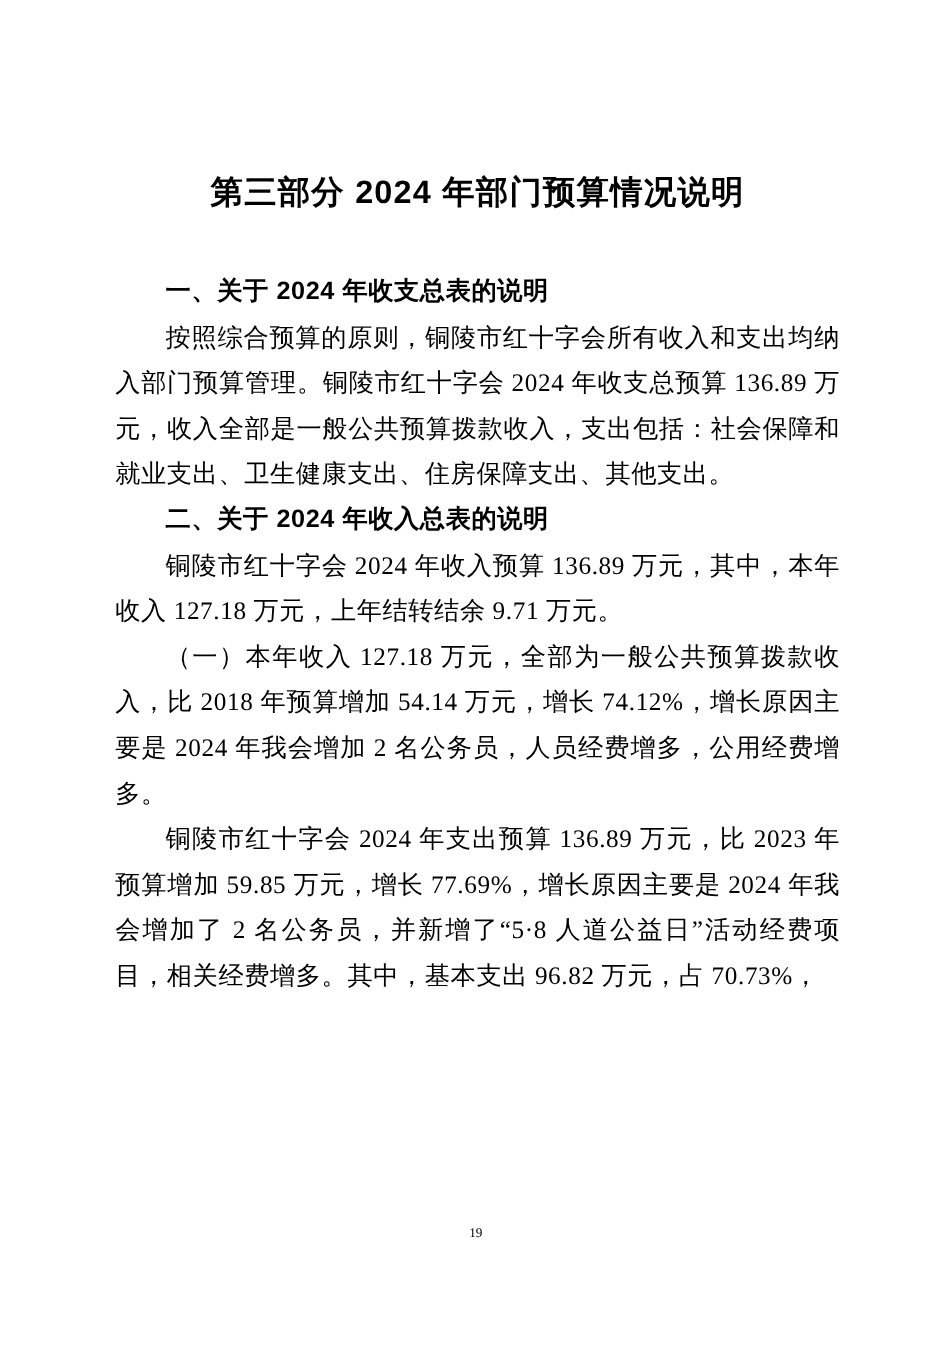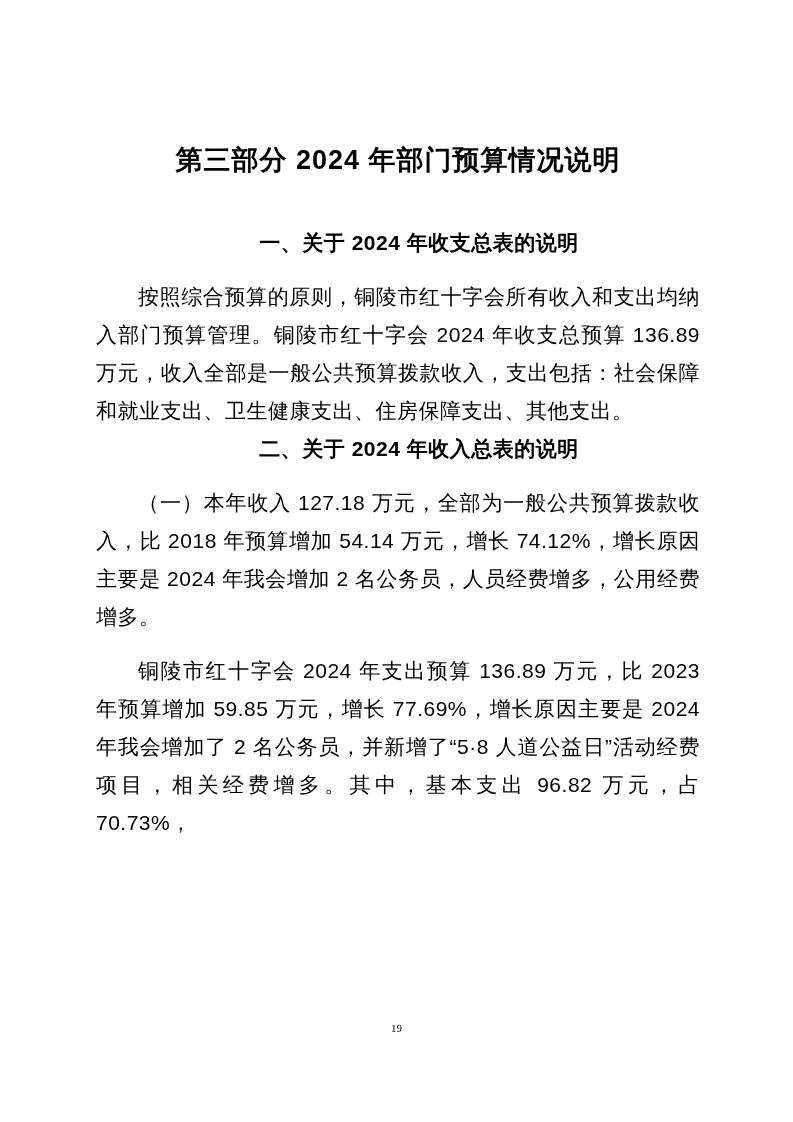--- a/index.html
+++ b/index.html
@@ -36,26 +36,25 @@
     margin: 0;
     font-size: 21px;
     line-height: 38px;
     text-indent: 2em;
     text-align: justify;
     letter-spacing: 0.5px;
   }
   .doc-body p.heading {
     font-family: "Liberation Sans", "DejaVu Sans", sans-serif;
     font-weight: bold;
-    text-align: center;
+    text-align: left;
   }
   .doc-body p.para {
-    font-family: Liberation Sans, sans-serif;
+    font-family: Liberation Serif, serif;
     font-weight: normal;
-    margin-top: 16px;
   }
   .page-number {
     position: absolute;
     left: 0;
     right: 0;
     top: 1022px;
     text-align: center;
     font-family: "Liberation Serif", "DejaVu Serif", serif;
     font-size: 11px;
     color: #000000;
@@ -64,18 +63,19 @@
 </head>
 <body>
 
 <div class="page">
   <div class="content">
     <h1 class="doc-title">第三部分 2024 年部门预算情况说明</h1>
     <div class="doc-body" id="doc-body">
         <p class="heading">一、关于 2024 年收支总表的说明</p>
         <p class="para">按照综合预算的原则，铜陵市红十字会所有收入和支出均纳入部门预算管理。铜陵市红十字会 2024 年收支总预算 136.89 万元，收入全部是一般公共预算拨款收入，支出包括：社会保障和就业支出、卫生健康支出、住房保障支出、其他支出。</p>
         <p class="heading">二、关于 2024 年收入总表的说明</p>
+        <p class="para">铜陵市红十字会 2024 年收入预算 136.89 万元，其中，本年收入 127.18 万元，上年结转结余 9.71 万元。</p>
         <p class="para">（一）本年收入 127.18 万元，全部为一般公共预算拨款收入，比 2018 年预算增加 54.14 万元，增长 74.12%，增长原因主要是 2024 年我会增加 2 名公务员，人员经费增多，公用经费增多。</p>
         <p class="para">铜陵市红十字会 2024 年支出预算 136.89 万元，比 2023 年预算增加 59.85 万元，增长 77.69%，增长原因主要是 2024 年我会增加了 2 名公务员，并新增了“5·8 人道公益日”活动经费项目，相关经费增多。其中，基本支出 96.82 万元，占 70.73%，</p>
       </div>
   </div>
   <div class="page-number">19</div>
 </div>
 
 </body></html>

